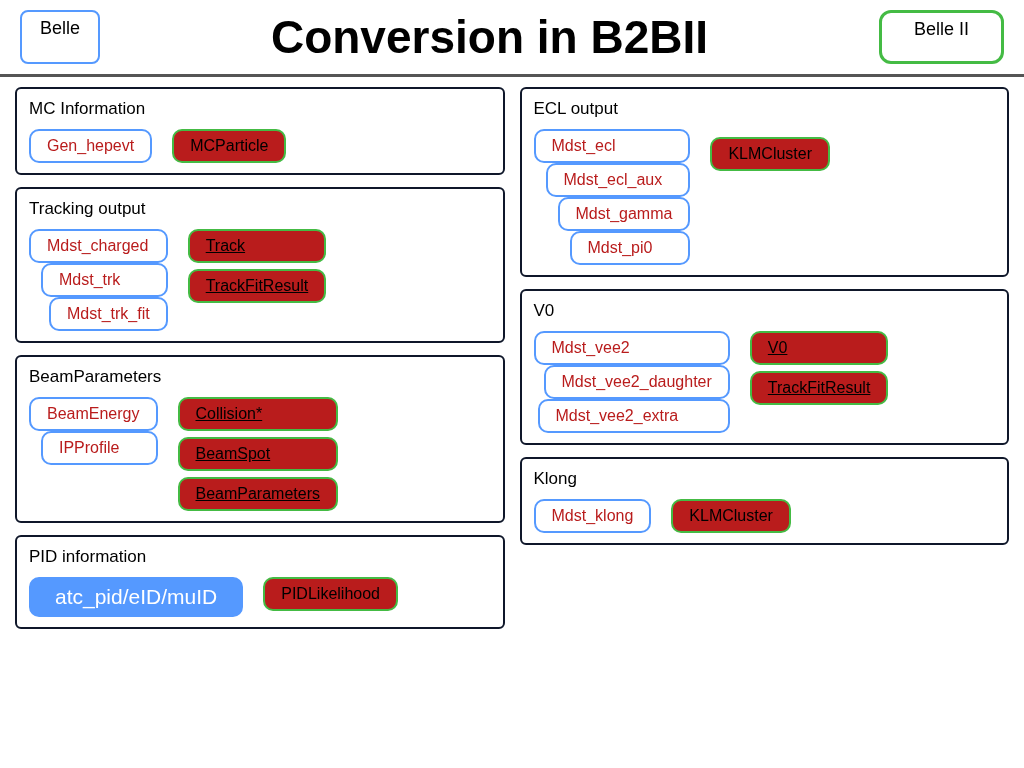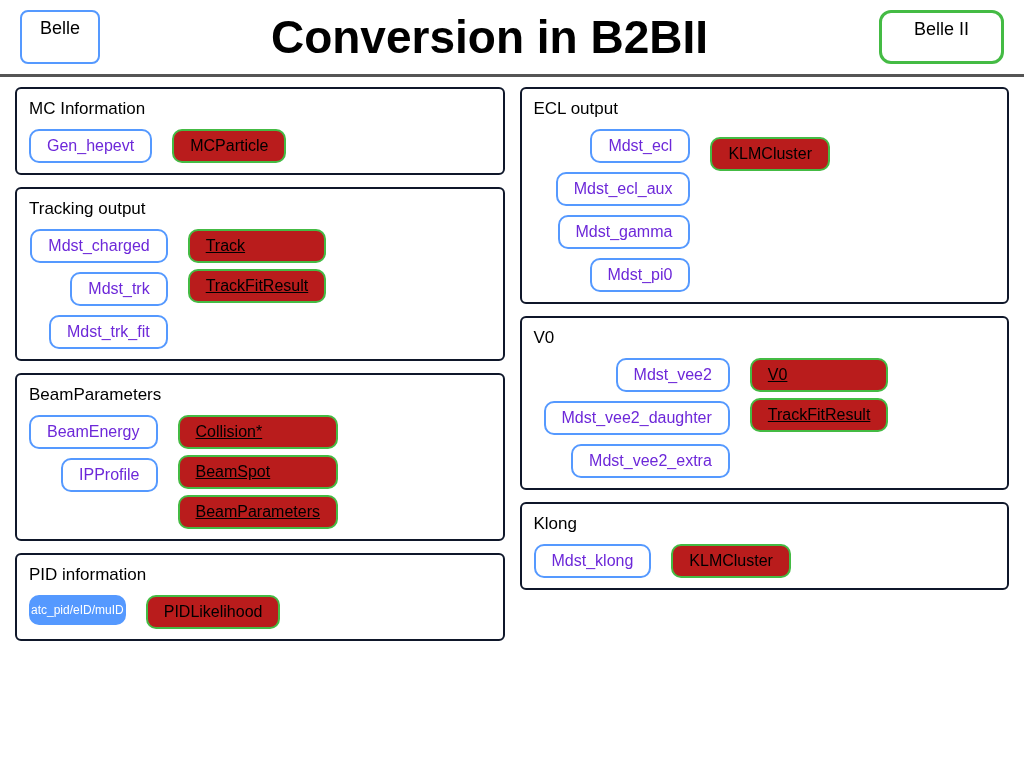--- a/index.html
+++ b/index.html
@@ -78,53 +78,52 @@
       align-items: flex-start;
       gap: 20px;
     }
 
     
     .blue-box {
       border: 2.5px solid #5599ff;
       border-radius: 10px;
       padding: 6px 16px;
       font-size: 16px;
-      color: #6d28d9;
+      color: #b91c1c;
       background: #fff;
       white-space: nowrap;
     }
 
     
     .green-box {
       border: 2.5px solid #44bb44;
       border-radius: 10px;
       padding: 6px 16px;
       font-size: 16px;
       color: #000;
       background: #b91c1c;
       white-space: nowrap;
     }
 
     
     .blue-filled {
       background: #5599ff;
       border: 2.5px solid #5599ff;
       border-radius: 10px;
-      padding: 6px 0;
-      font-size: 12px;
+      padding: 6px 24px;
+      font-size: 21px;
       color: #fff;
       white-space: nowrap;
     }
 
     
     .stacked-blue {
       display: flex;
       flex-direction: column;
-      gap: 9px;
-      align-items: flex-end;
+      gap: 0;
     }
     .stacked-blue .blue-box:nth-child(2) {
       margin-left: 12px;
     }
     .stacked-blue .blue-box:nth-child(3) {
       margin-left: 18px;
     }
 
     
     .stacked-green {

